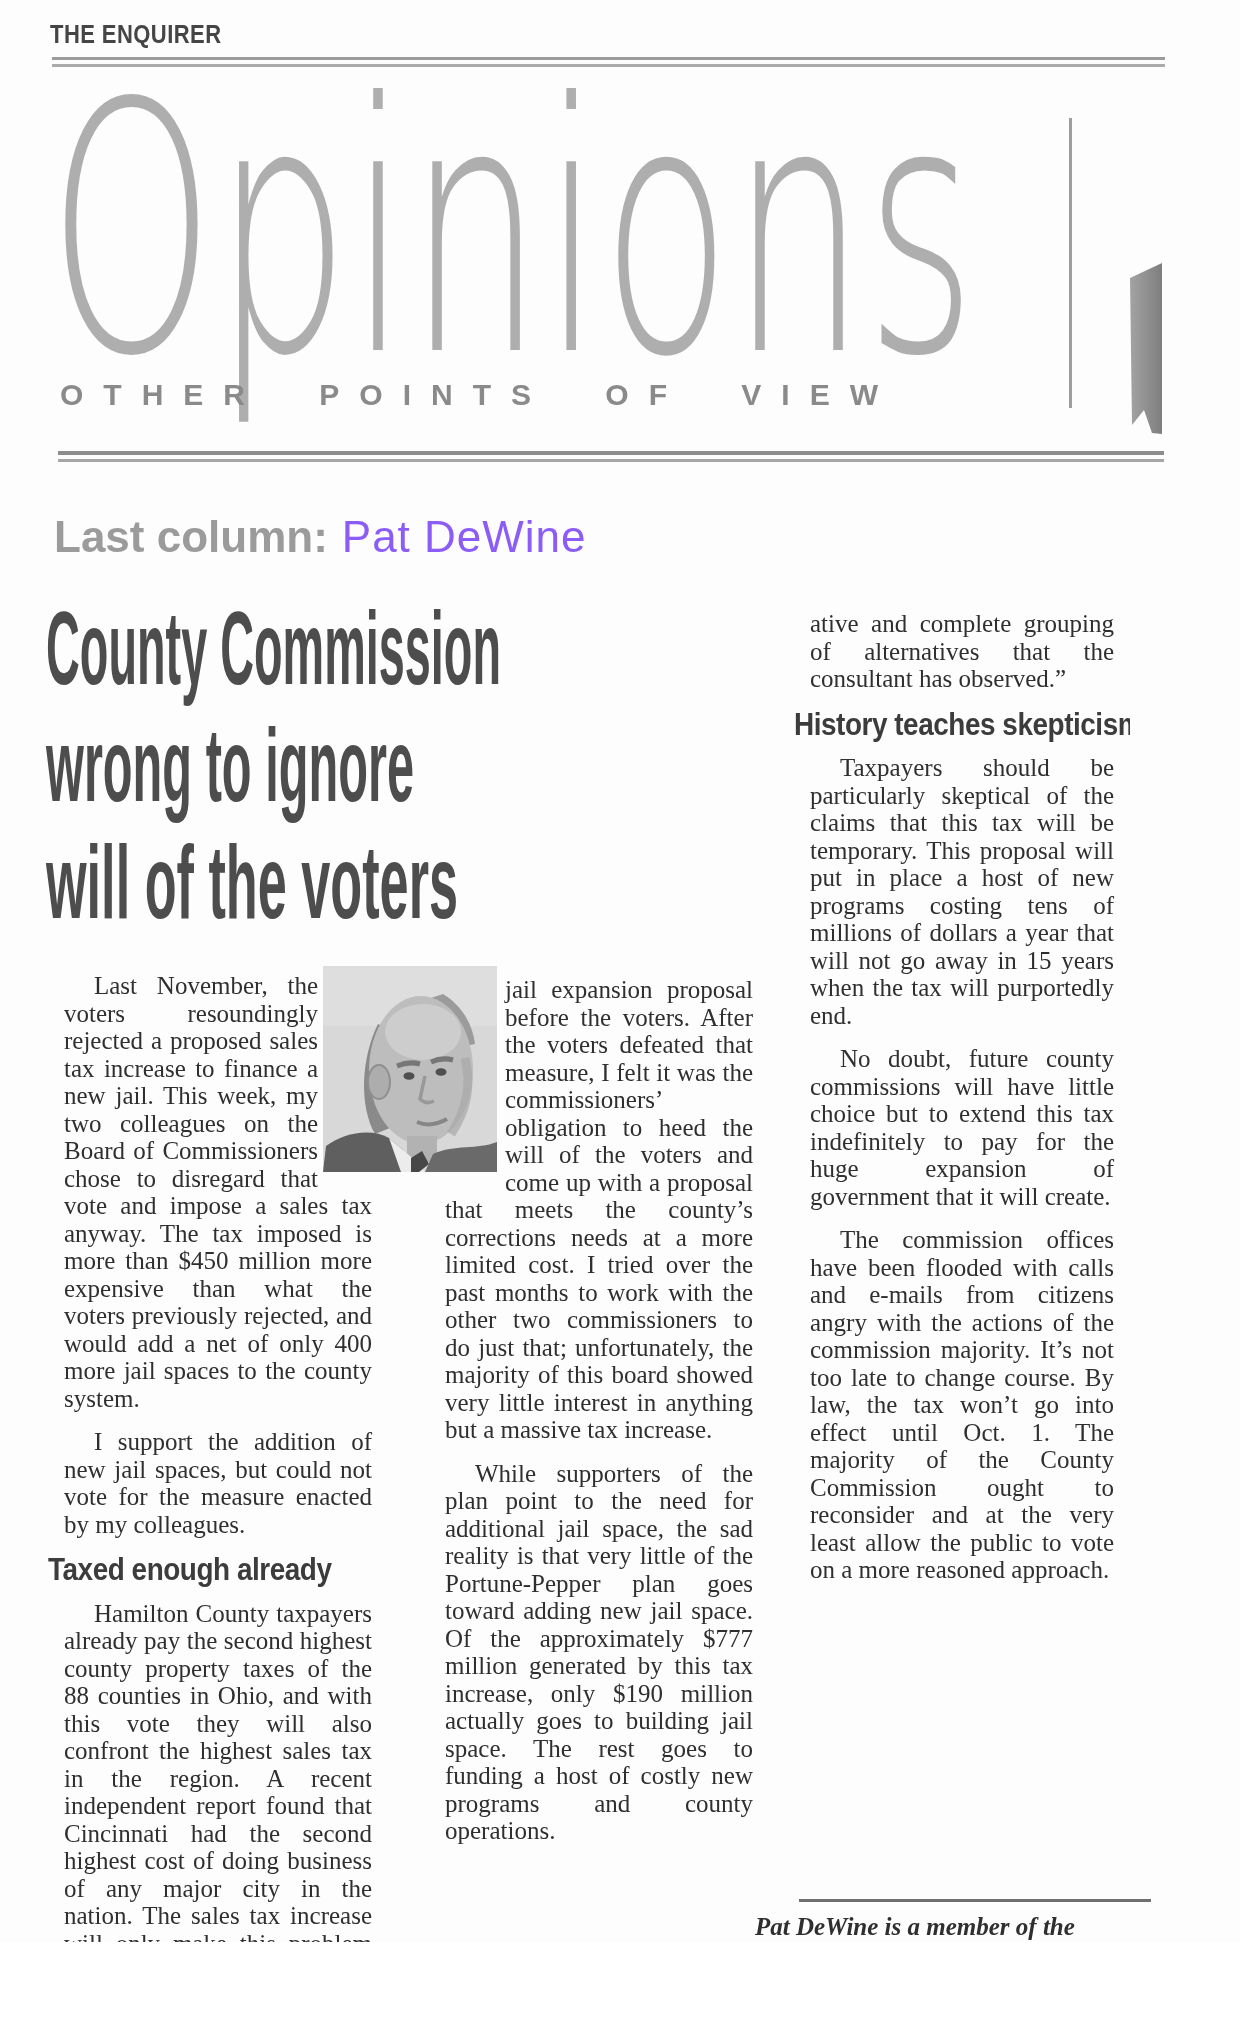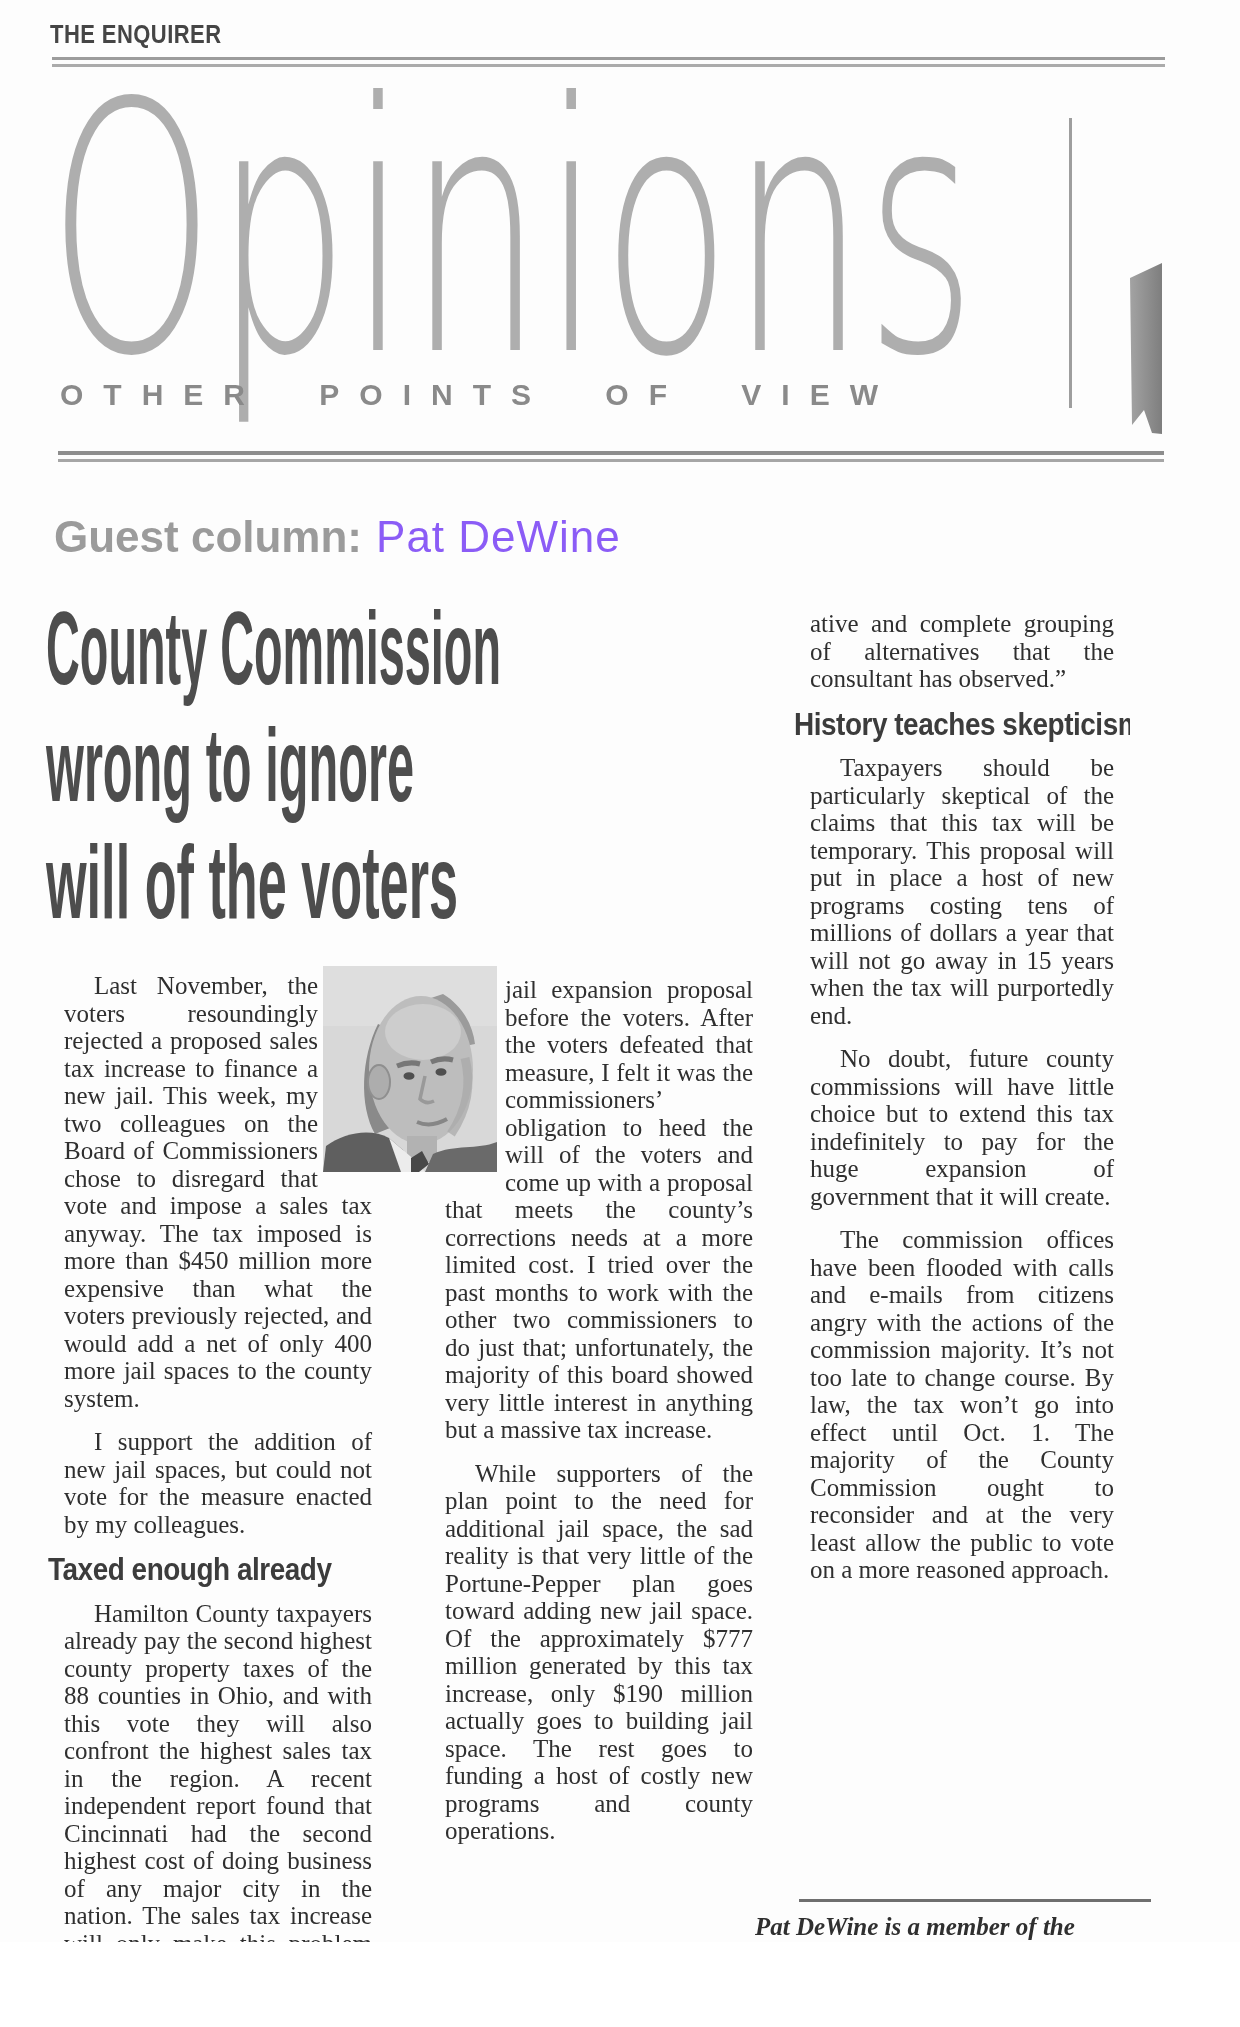--- a/index.html
+++ b/index.html
@@ -92,21 +92,21 @@
         <stop offset="1" stop-color="#7e7e7e"></stop>
       </linearGradient>
     </defs>
     <polygon points="36,3 4,18 6,165 18,150 26,173 36,174" fill="url(#ribg)"></polygon>
   </svg>
 
   <div class="rule rule-mid-a"></div>
   <div class="rule rule-mid-b"></div>
 
   <div class="kicker">
-    <span class="kicker-label">Guest column:</span><span class="kicker-author">Pat DeWine</span>
+    <span class="kicker-label">Last column:</span><span class="kicker-author">Pat DeWine</span>
   </div>
 
   <svg class="headline-svg" viewBox="0 0 560 370">
     <text x="0" y="108" font-size="103" textLength="455" lengthAdjust="spacingAndGlyphs">County Commission</text>
     <text x="0" y="225" font-size="103" textLength="368" lengthAdjust="spacingAndGlyphs">wrong to ignore</text>
     <text x="0" y="342" font-size="103" textLength="412" lengthAdjust="spacingAndGlyphs">will of the voters</text>
   </svg>
 
   <svg class="photo" viewBox="0 0 174 206">
     <rect x="0" y="0" width="174" height="206" fill="#d8d8d8"></rect>

